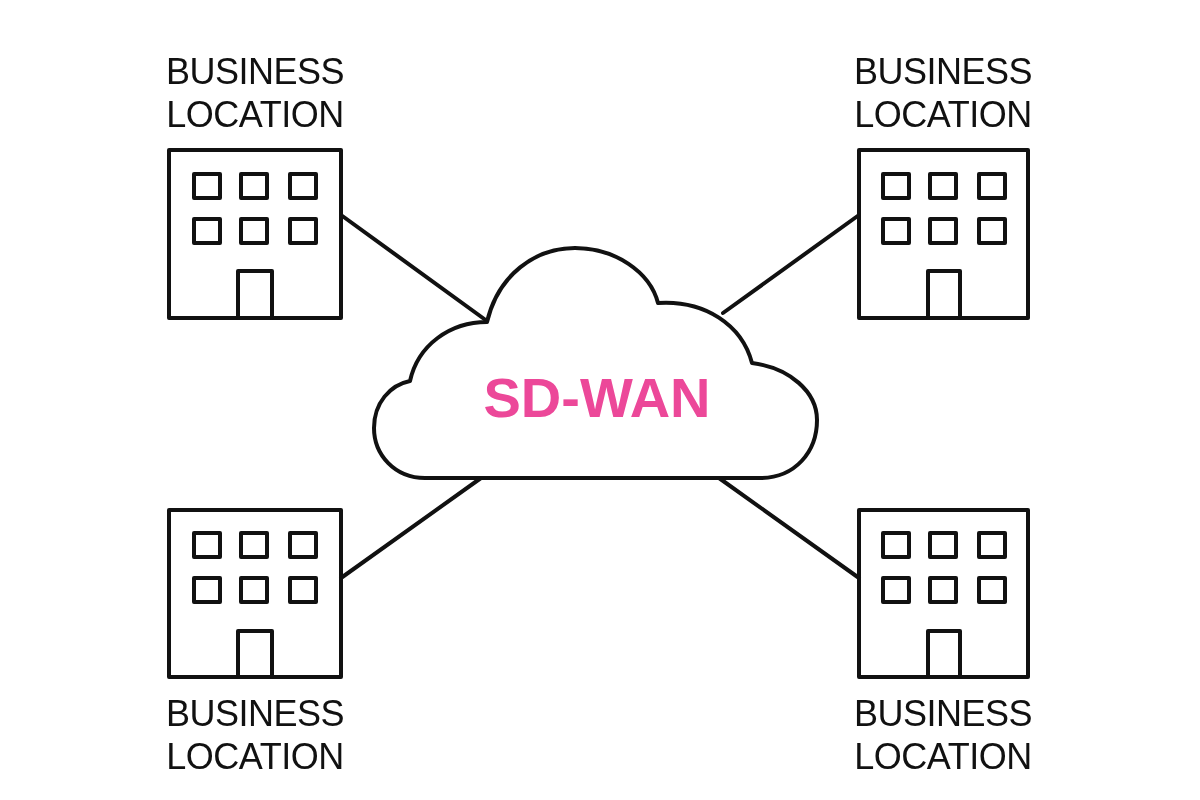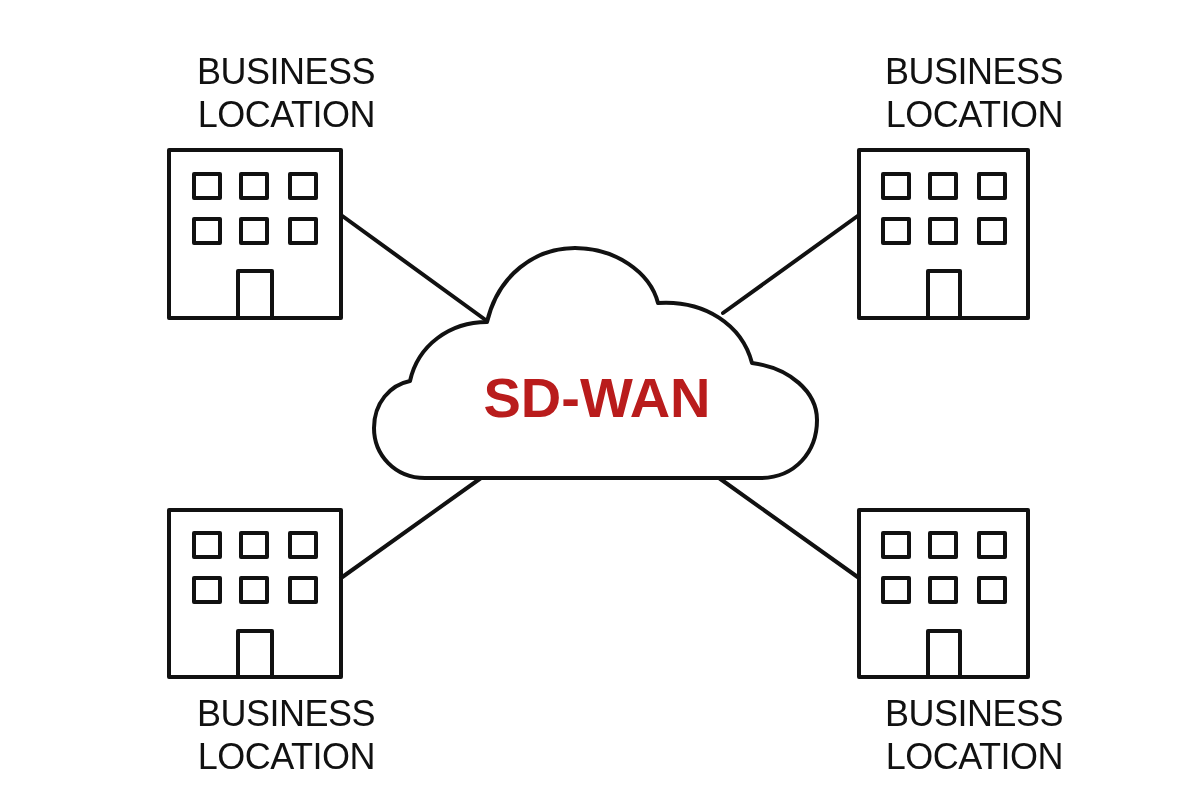--- a/index.html
+++ b/index.html
@@ -24,32 +24,32 @@
   .label {
     position: absolute;
     width: 240px;
     text-align: center;
     font-family: "Liberation Sans", sans-serif;
     font-size: 36px;
     line-height: 43px;
     color: #111111;
     letter-spacing: -0.5px;
   }
-  .label span { display: block; text-align: right; }
+  .label span { display: block; }
   .cloud-text {
     position: absolute;
     left: 447px;
     top: 363px;
     width: 300px;
     text-align: center;
     font-family: "Liberation Sans", sans-serif;
     font-weight: bold;
     font-size: 56px;
     line-height: 70px;
-    color: #b91c1c;
+    color: #ec4899;
   }
 </style>
 </head>
 <body>
 
 <svg id="diagram" viewBox="0 0 1200 800" xmlns="http://www.w3.org/2000/svg">
   <g fill="none" stroke="#111111" stroke-width="4" stroke-linejoin="round" stroke-linecap="round">
 
     <line x1="341" y1="215" x2="487" y2="321"></line>
     <line x1="859" y1="215" x2="723" y2="313"></line>

